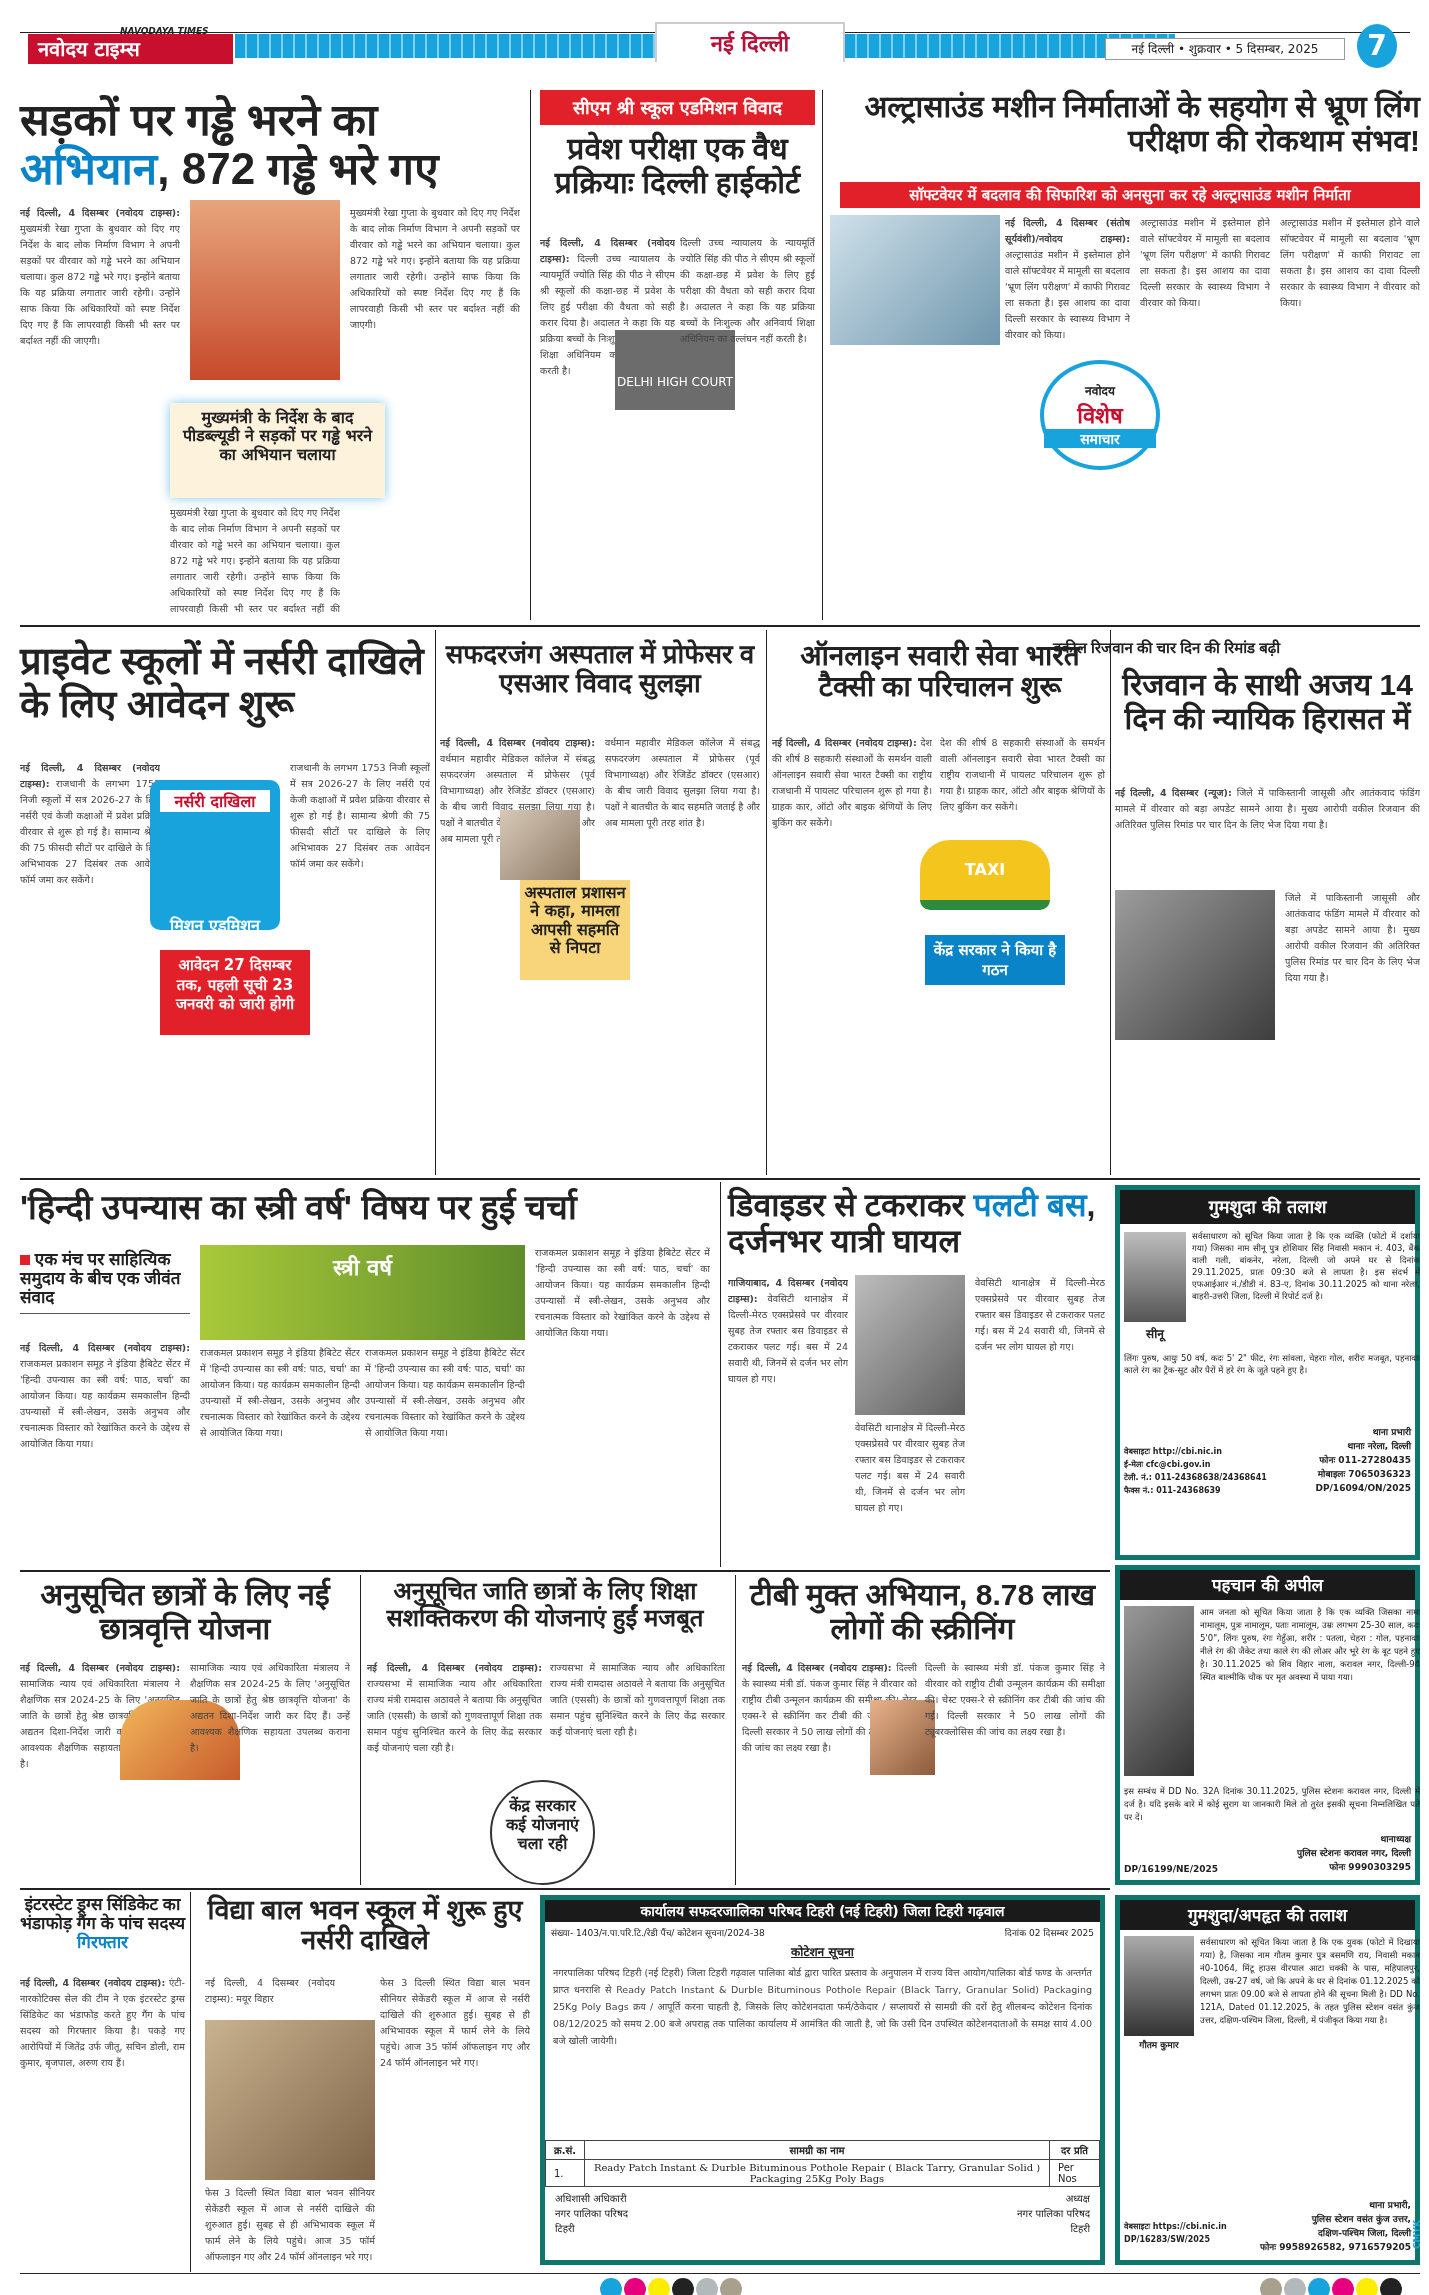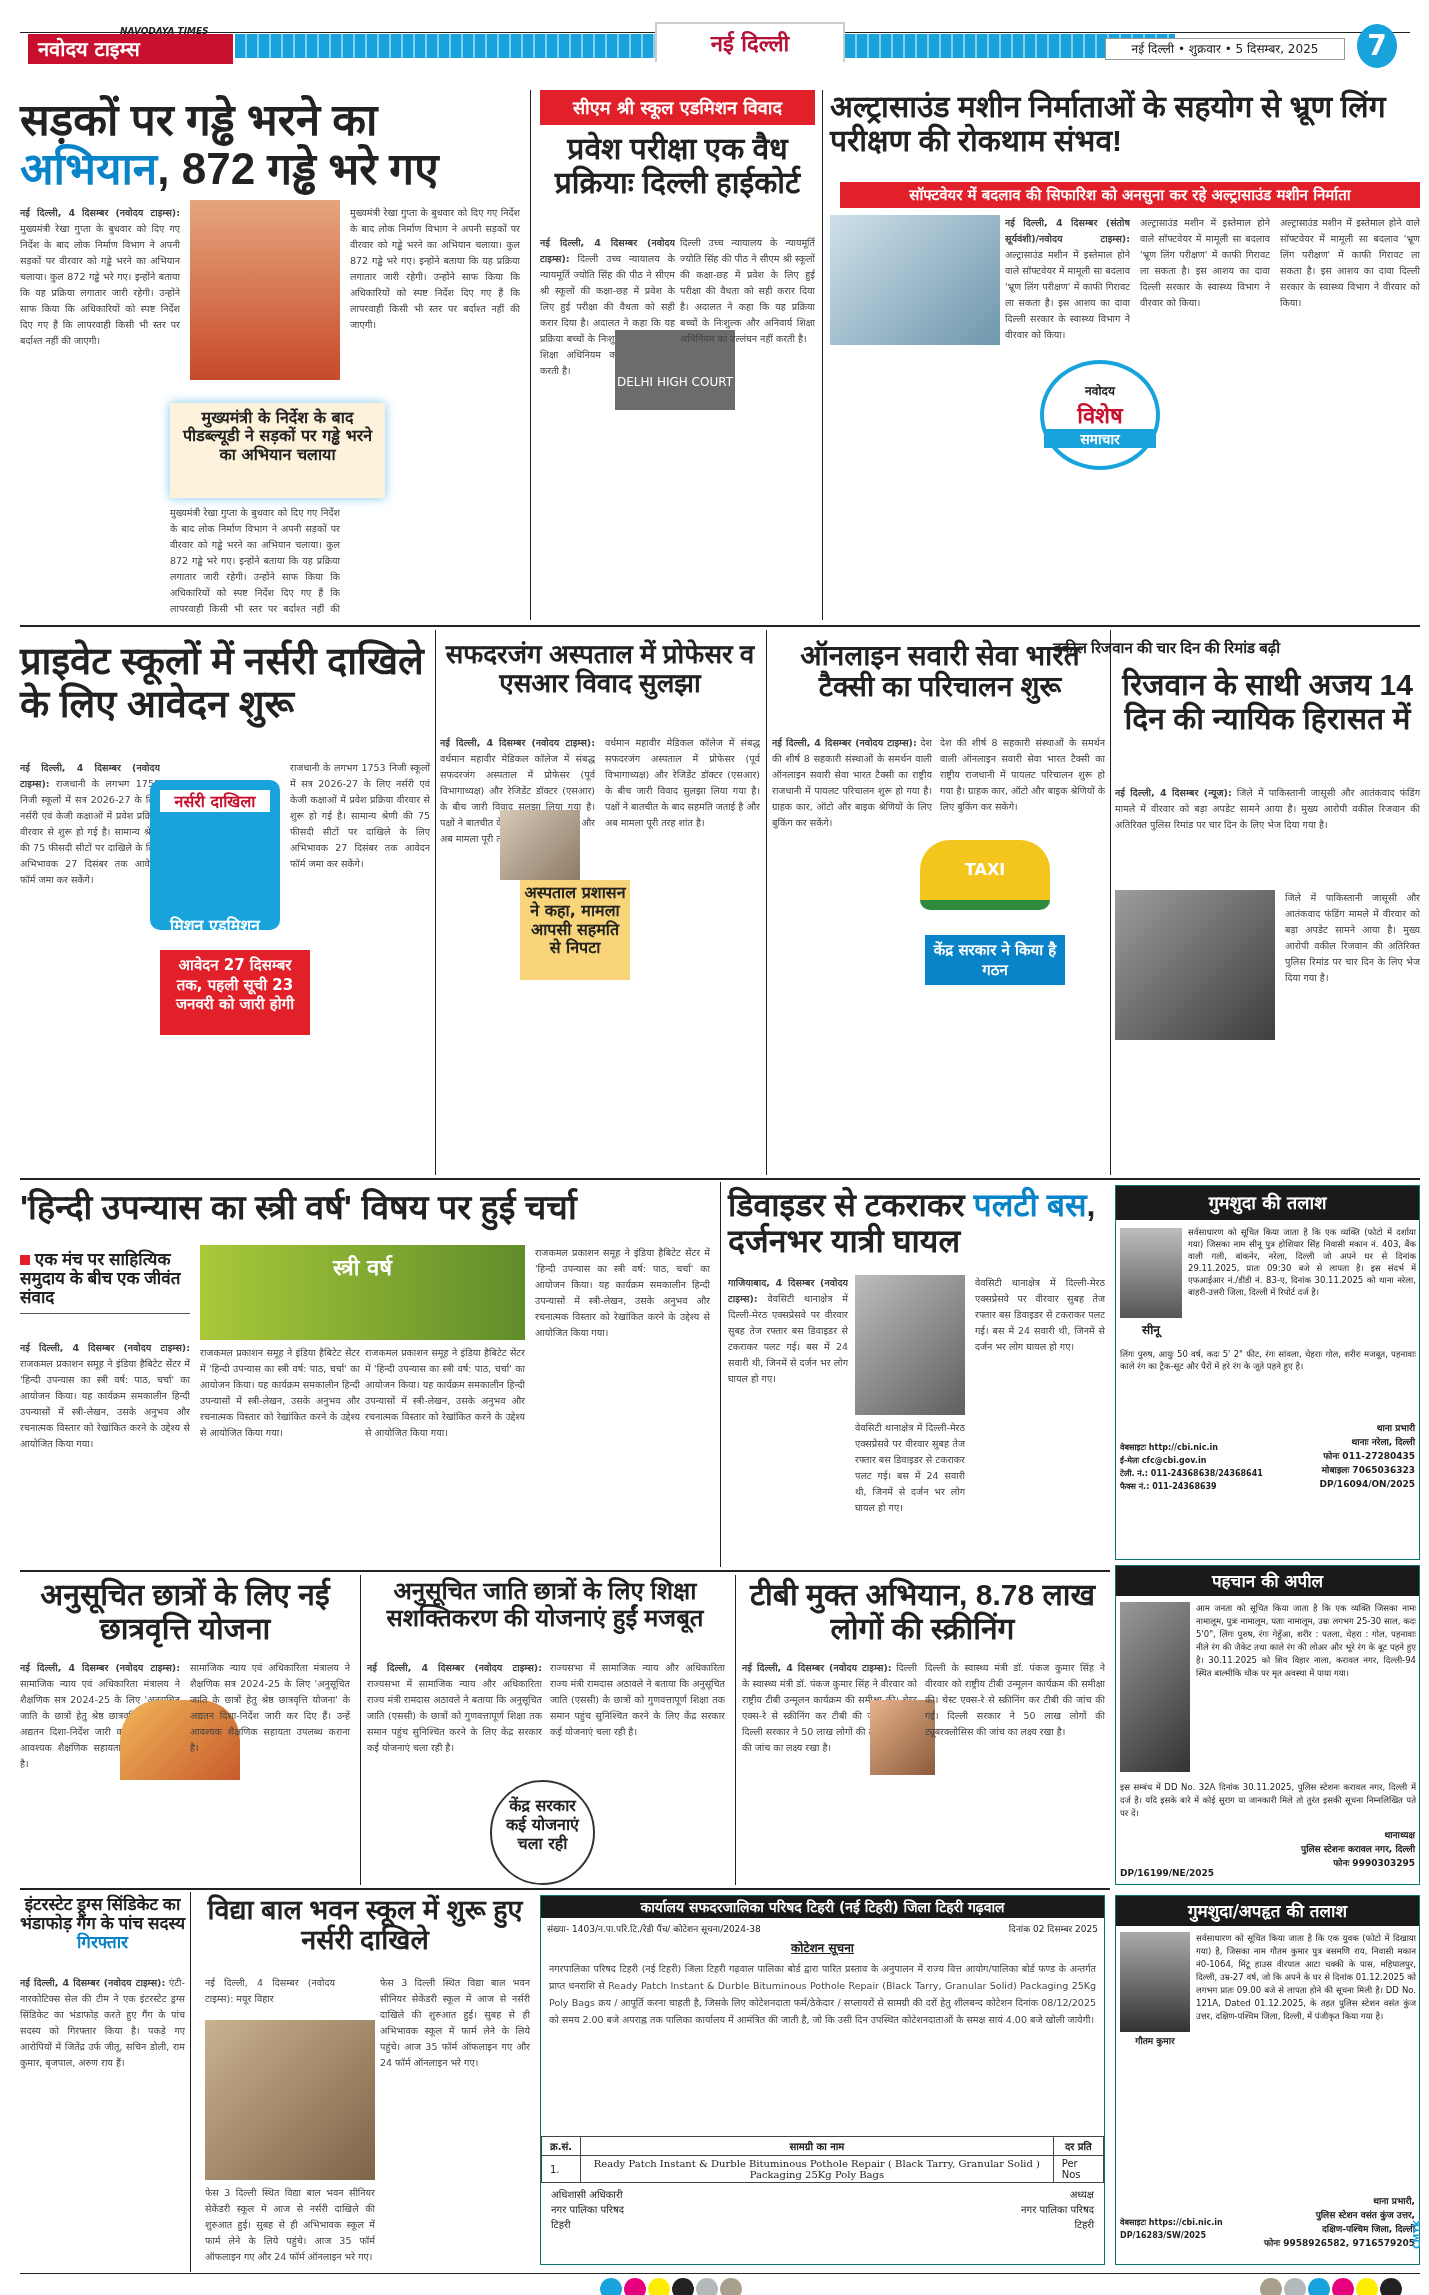--- a/index.html
+++ b/index.html
@@ -10,21 +10,21 @@
 .stripe{top:34px;height:24px;background:repeating-linear-gradient(90deg,#19a3dd 0 10px,#7fd0f0 10px 12px)}
 .city-tab{left:655px;top:22px;width:190px;height:40px;background:#fff;border:2px solid #ccc;border-bottom:none;color:#b5123a;font-weight:bold;font-size:22px;text-align:center;line-height:40px}
 .dateline{left:1105px;top:38px;width:240px;height:22px;background:#fff;border:1px solid #999;font-size:12px;line-height:20px;text-align:center}
 .pageno{left:1357px;top:24px;width:40px;height:44px;border-radius:50%;background:#19a3dd;color:#fff;font-size:28px;text-align:center;line-height:44px;font-weight:bold}
 .rule{background:#222}
 .hl{font-family:"Liberation Sans",sans-serif;font-weight:bold;color:#222;line-height:1.12}
 .blue{color:#0a84c9}
 .redbar{background:#e2202a;color:#fff;font-weight:bold;text-align:center}
 .body-text{font-size:9.5px;line-height:16px;color:#444;text-align:justify;overflow:hidden}
 .photo{background:linear-gradient(135deg,#b9a27a,#6e5b43);}
-.box{border:1px solid #0f766e}
+.box{border:5px solid #0f766e}
 .darkbar{background:#1a1a1a;color:#fff;font-weight:bold;text-align:center}
 .yellowbox{background:#f8d57a;color:#222;font-weight:bold;text-align:center;line-height:1.15}
 .bluebox{background:#0a84c9;color:#fff;font-weight:bold;text-align:center}
 table{border-collapse:collapse;width:100%}
 td,th{border:1px solid #444;font-size:10px;padding:2px 8px}
 .dot{width:22px;height:22px;border-radius:50%;display:inline-block;margin-right:2px}
 </style>
 </head>
 <body>
 
@@ -50,21 +50,21 @@
 <div class="abs rule" style="left:530px;top:90px;width:1px;height:530px"></div>
 
 <div class="abs redbar" style="left:540px;top:90px;width:275px;height:35px;font-size:18px;line-height:35px">सीएम श्री स्कूल एडमिशन विवाद</div>
 <div class="abs hl" style="left:540px;top:132px;width:275px;font-size:30px;text-align:center">प्रवेश परीक्षा एक वैध प्रक्रियाः दिल्ली हाईकोर्ट</div>
 <div class="abs body-text" style="left:540px;top:235px;width:135px;height:385px"><b>नई दिल्ली, 4 दिसम्बर (नवोदय टाइम्स):</b> <span>दिल्ली उच्च न्यायालय के न्यायमूर्ति ज्योति सिंह की पीठ ने सीएम श्री स्कूलों की कक्षा-छह में प्रवेश के लिए हुई परीक्षा की वैधता को सही करार दिया है। अदालत ने कहा कि यह प्रक्रिया बच्चों के निःशुल्क और अनिवार्य शिक्षा अधिनियम का उल्लंघन नहीं करती है।</span></div>
 <div class="abs" style="left:615px;top:330px;width:120px;height:80px;background:#6c6c6c;color:#fff;font-size:12px;text-align:center;padding-top:45px">DELHI HIGH COURT</div>
 <div class="abs body-text" style="left:680px;top:235px;width:135px;height:385px">दिल्ली उच्च न्यायालय के न्यायमूर्ति ज्योति सिंह की पीठ ने सीएम श्री स्कूलों की कक्षा-छह में प्रवेश के लिए हुई परीक्षा की वैधता को सही करार दिया है। अदालत ने कहा कि यह प्रक्रिया बच्चों के निःशुल्क और अनिवार्य शिक्षा अधिनियम का उल्लंघन नहीं करती है।</div>
 
 <div class="abs rule" style="left:822px;top:90px;width:1px;height:530px"></div>
 
-<div class="abs hl" style="left:830px;top:90px;width:590px;font-size:30px;text-align:left">अल्ट्रासाउंड मशीन निर्माताओं के सहयोग से भ्रूण लिंग परीक्षण की रोकथाम संभव!</div>
+<div class="abs hl" style="left:830px;top:90px;width:590px;font-size:30px;text-align:right">अल्ट्रासाउंड मशीन निर्माताओं के सहयोग से भ्रूण लिंग परीक्षण की रोकथाम संभव!</div>
 <div class="abs redbar" style="left:840px;top:182px;width:580px;height:26px;font-size:15px;line-height:26px">सॉफ्टवेयर में बदलाव की सिफारिश को अनसुना कर रहे अल्ट्रासाउंड मशीन निर्माता</div>
 <div class="abs photo" style="left:830px;top:215px;width:170px;height:130px;background:linear-gradient(135deg,#cfe0ea,#6f97ad)"></div>
 <div class="abs" style="left:1040px;top:360px;width:120px;height:110px;border-radius:50%;background:#fff;border:4px solid #19a3dd;text-align:center;padding-top:18px">
   <div style="font-size:12px;font-weight:bold">नवोदय</div>
   <div style="font-size:22px;font-weight:bold;color:#c8102e">विशेष</div>
   <div style="font-size:14px;font-weight:bold;background:#19a3dd;color:#fff">समाचार</div>
 </div>
 <div class="abs body-text" style="left:1005px;top:215px;width:125px;height:400px"><b>नई दिल्ली, 4 दिसम्बर (संतोष सूर्यवंशी)/नवोदय टाइम्स):</b> <span>अल्ट्रासाउंड मशीन में इस्तेमाल होने वाले सॉफ्टवेयर में मामूली सा बदलाव 'भ्रूण लिंग परीक्षण' में काफी गिरावट ला सकता है। इस आशय का दावा दिल्ली सरकार के स्वास्थ्य विभाग ने वीरवार को किया।</span></div>
 <div class="abs body-text" style="left:1140px;top:215px;width:130px;height:400px">अल्ट्रासाउंड मशीन में इस्तेमाल होने वाले सॉफ्टवेयर में मामूली सा बदलाव 'भ्रूण लिंग परीक्षण' में काफी गिरावट ला सकता है। इस आशय का दावा दिल्ली सरकार के स्वास्थ्य विभाग ने वीरवार को किया।</div>
 <div class="abs body-text" style="left:1280px;top:215px;width:140px;height:400px">अल्ट्रासाउंड मशीन में इस्तेमाल होने वाले सॉफ्टवेयर में मामूली सा बदलाव 'भ्रूण लिंग परीक्षण' में काफी गिरावट ला सकता है। इस आशय का दावा दिल्ली सरकार के स्वास्थ्य विभाग ने वीरवार को किया।</div>

